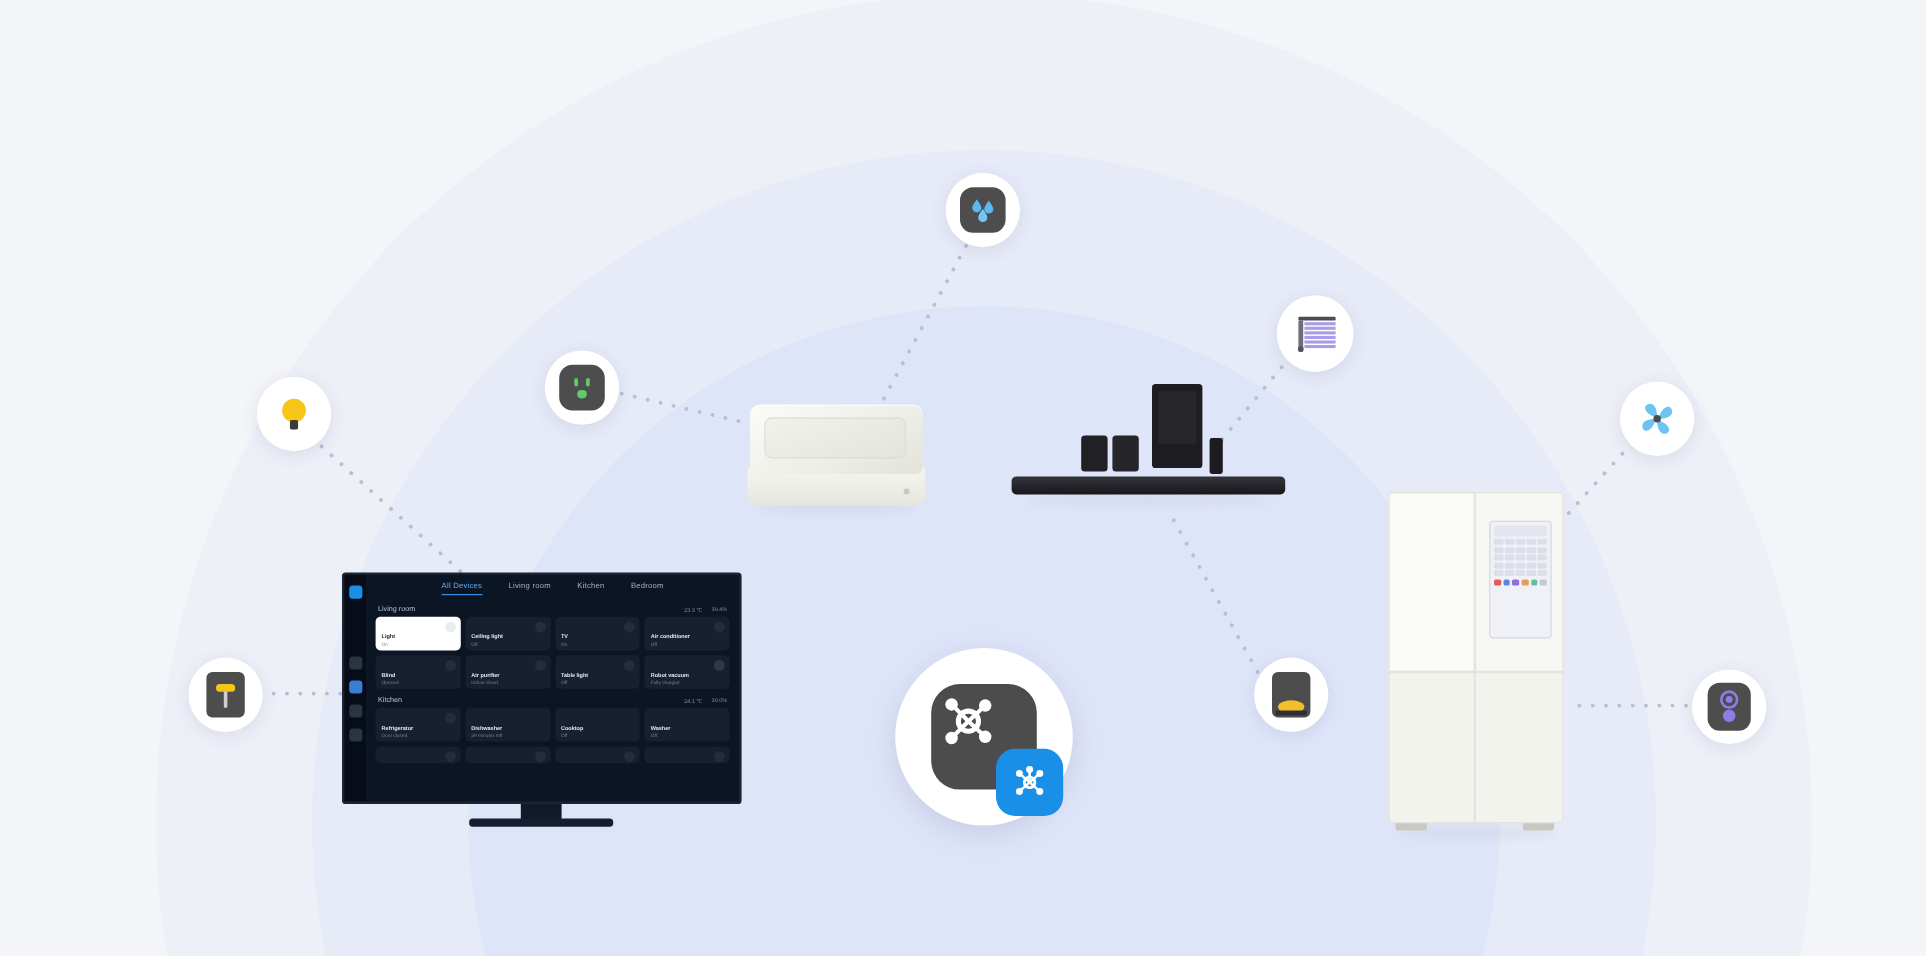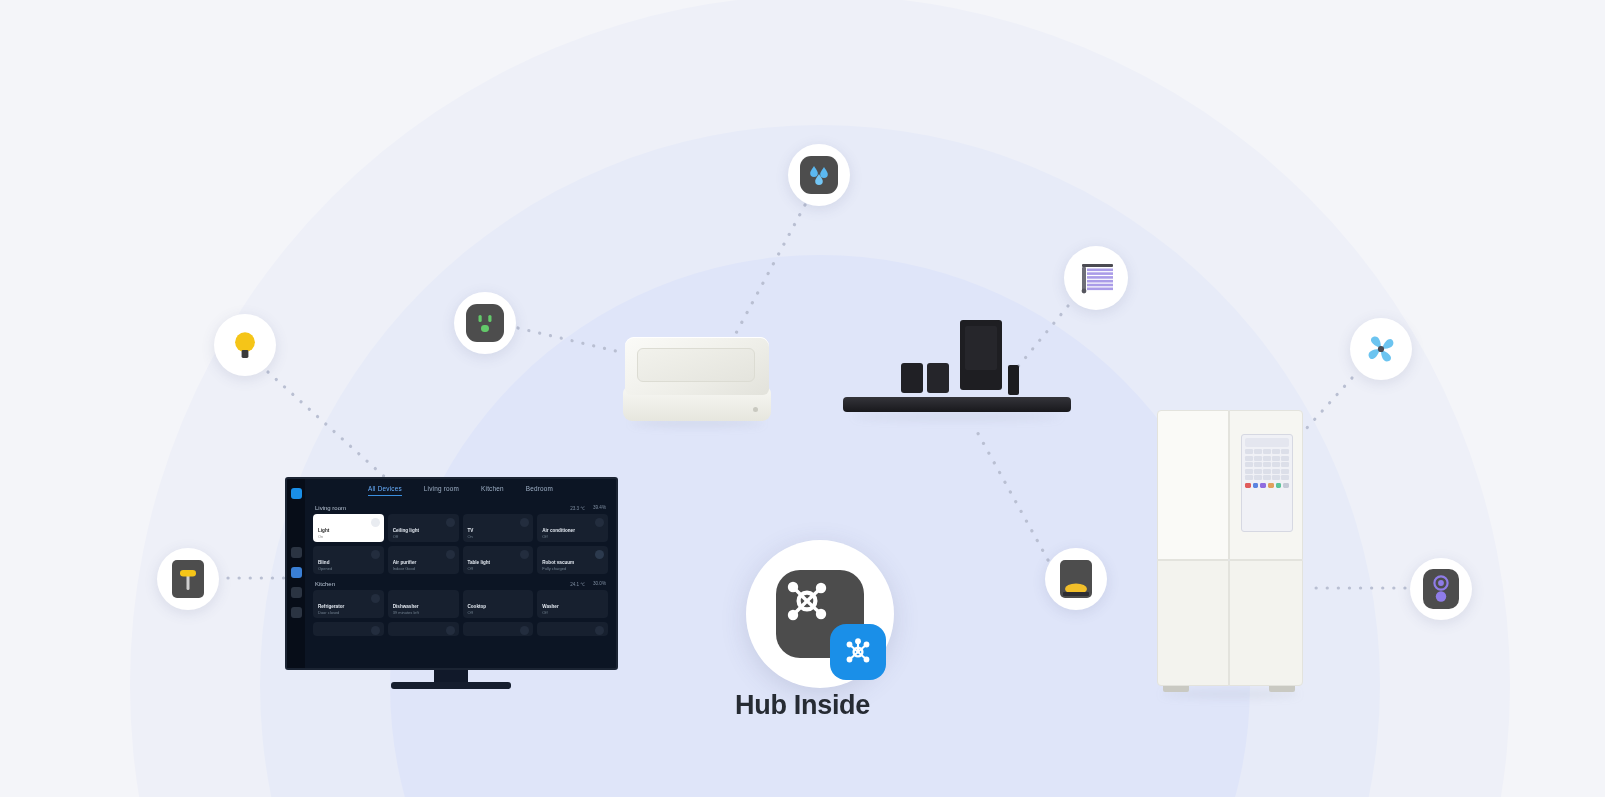--- a/index.html
+++ b/index.html
@@ -498,15 +498,14 @@
           <circle cx="9.5" cy="10.5" r="2.9" fill="#ffffff"></circle>
           <circle cx="26.5" cy="10.5" r="2.9" fill="#ffffff"></circle>
           <circle cx="9.5" cy="25.5" r="2.9" fill="#ffffff"></circle>
           <circle cx="26.5" cy="25.5" r="2.9" fill="#ffffff"></circle>
           <circle cx="18" cy="7.2" r="2.9" fill="#ffffff"></circle>
         </svg>
       </div>
     </div>
   </div>
 
-  <div id="hub-label">Hub Inside</div>
 
 </div>
 
 </body></html>

